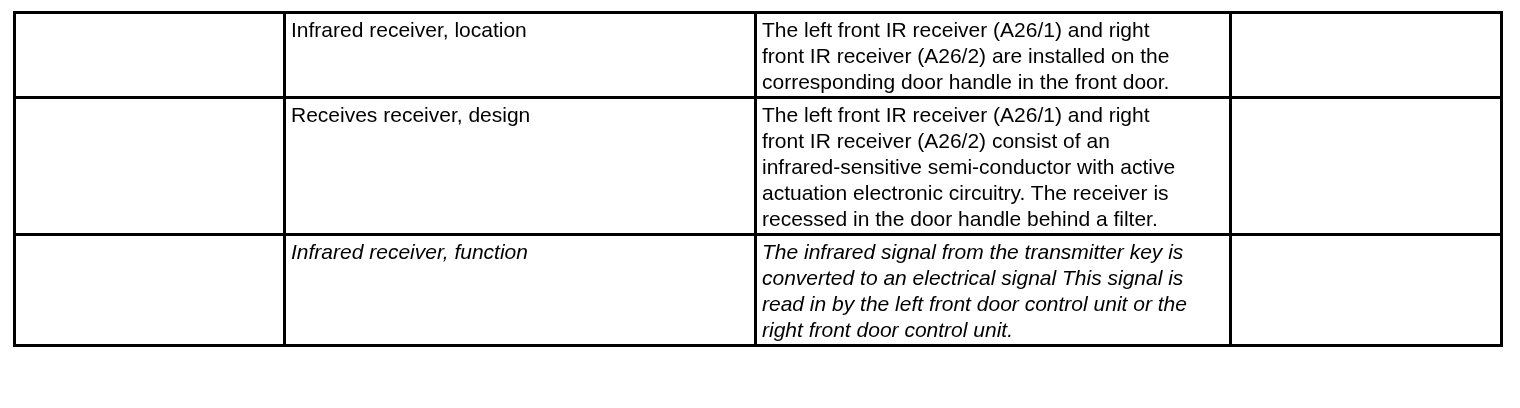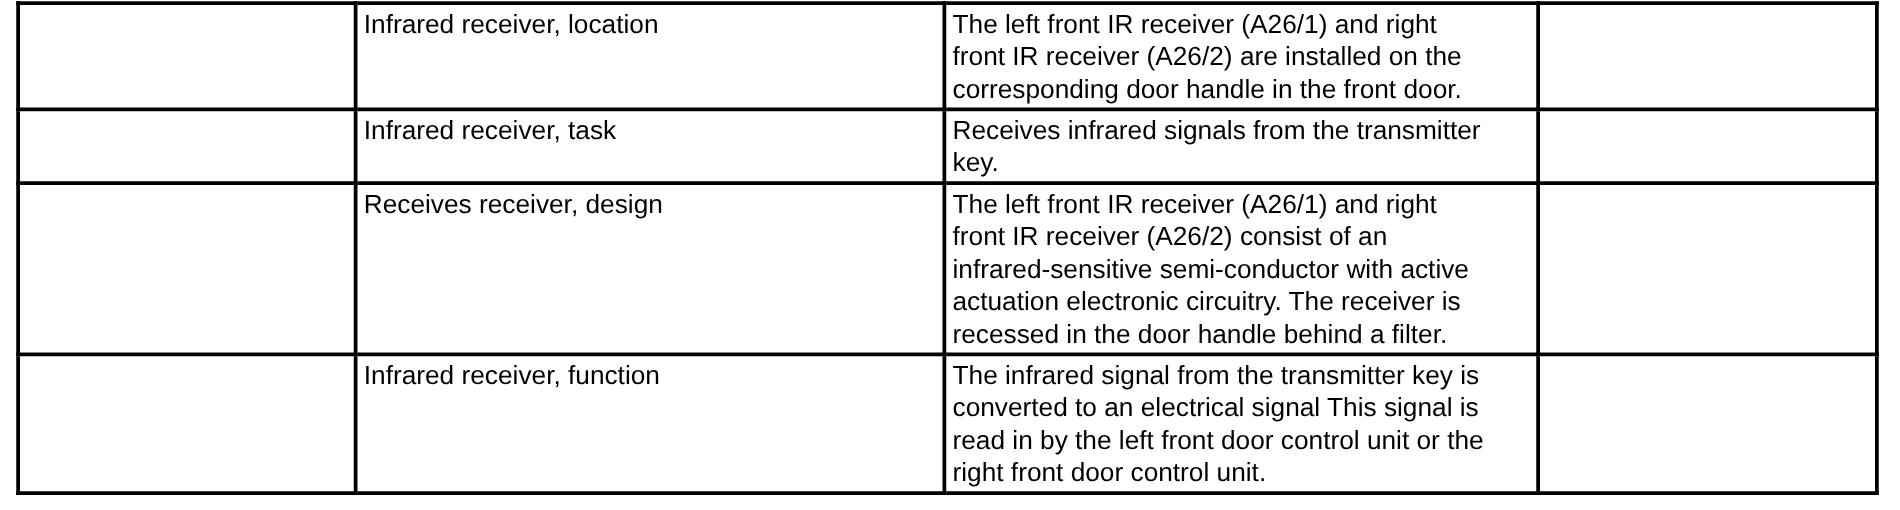--- a/index.html
+++ b/index.html
@@ -12,66 +12,59 @@
     width: 1520px;
     height: 408px;
     background: #ffffff;
     font-family: "Liberation Sans", sans-serif;
     color: #000000;
     overflow: hidden;
   }
   table.spec-table {
     position: absolute;
     left: 13px;
-    top: 1px;
+    top: 11px;
     width: 1487px;
     border-collapse: collapse;
     table-layout: fixed;
   }
   table.spec-table td {
     border: 3px solid #000000;
     vertical-align: top;
     padding: 3px 6px 1px 5px;
     font-size: 21px;
     line-height: 26px;
     overflow: hidden;
   }
   td.description-cell {
     white-space: pre-line;
   }
   tr.row-1 td { height: 78px; }
   tr.row-2 td { height: 52px; }
   tr.row-3 td { height: 130px; }
-  tr.row-4 td { height: 104px; }
+  tr.row-4 td { height: 104px; font-style: italic; }
 </style>
 </head>
 <body>
 
 <div class="page">
   <table class="spec-table">
     <colgroup>
       <col style="width:270px">
       <col style="width:471px">
       <col style="width:475px">
       <col style="width:271px">
     </colgroup>
     <tbody>
       <tr class="row-1">
         <td class="spare-cell"></td>
         <td class="label-cell">Infrared receiver, location</td>
         <td class="description-cell">The left front IR receiver (A26/1) and right
 front IR receiver (A26/2) are installed on the
 corresponding door handle in the front door.</td>
-        <td class="notes-cell"></td>
-      </tr>
-      <tr class="row-2">
-        <td class="spare-cell"></td>
-        <td class="label-cell">Infrared receiver, task</td>
-        <td class="description-cell">Receives infrared signals from the transmitter
-key.</td>
         <td class="notes-cell"></td>
       </tr>
       <tr class="row-3">
         <td class="spare-cell"></td>
         <td class="label-cell">Receives receiver, design</td>
         <td class="description-cell">The left front IR receiver (A26/1) and right
 front IR receiver (A26/2) consist of an
 infrared-sensitive semi-conductor with active
 actuation electronic circuitry. The receiver is
 recessed in the door handle behind a filter.</td>

